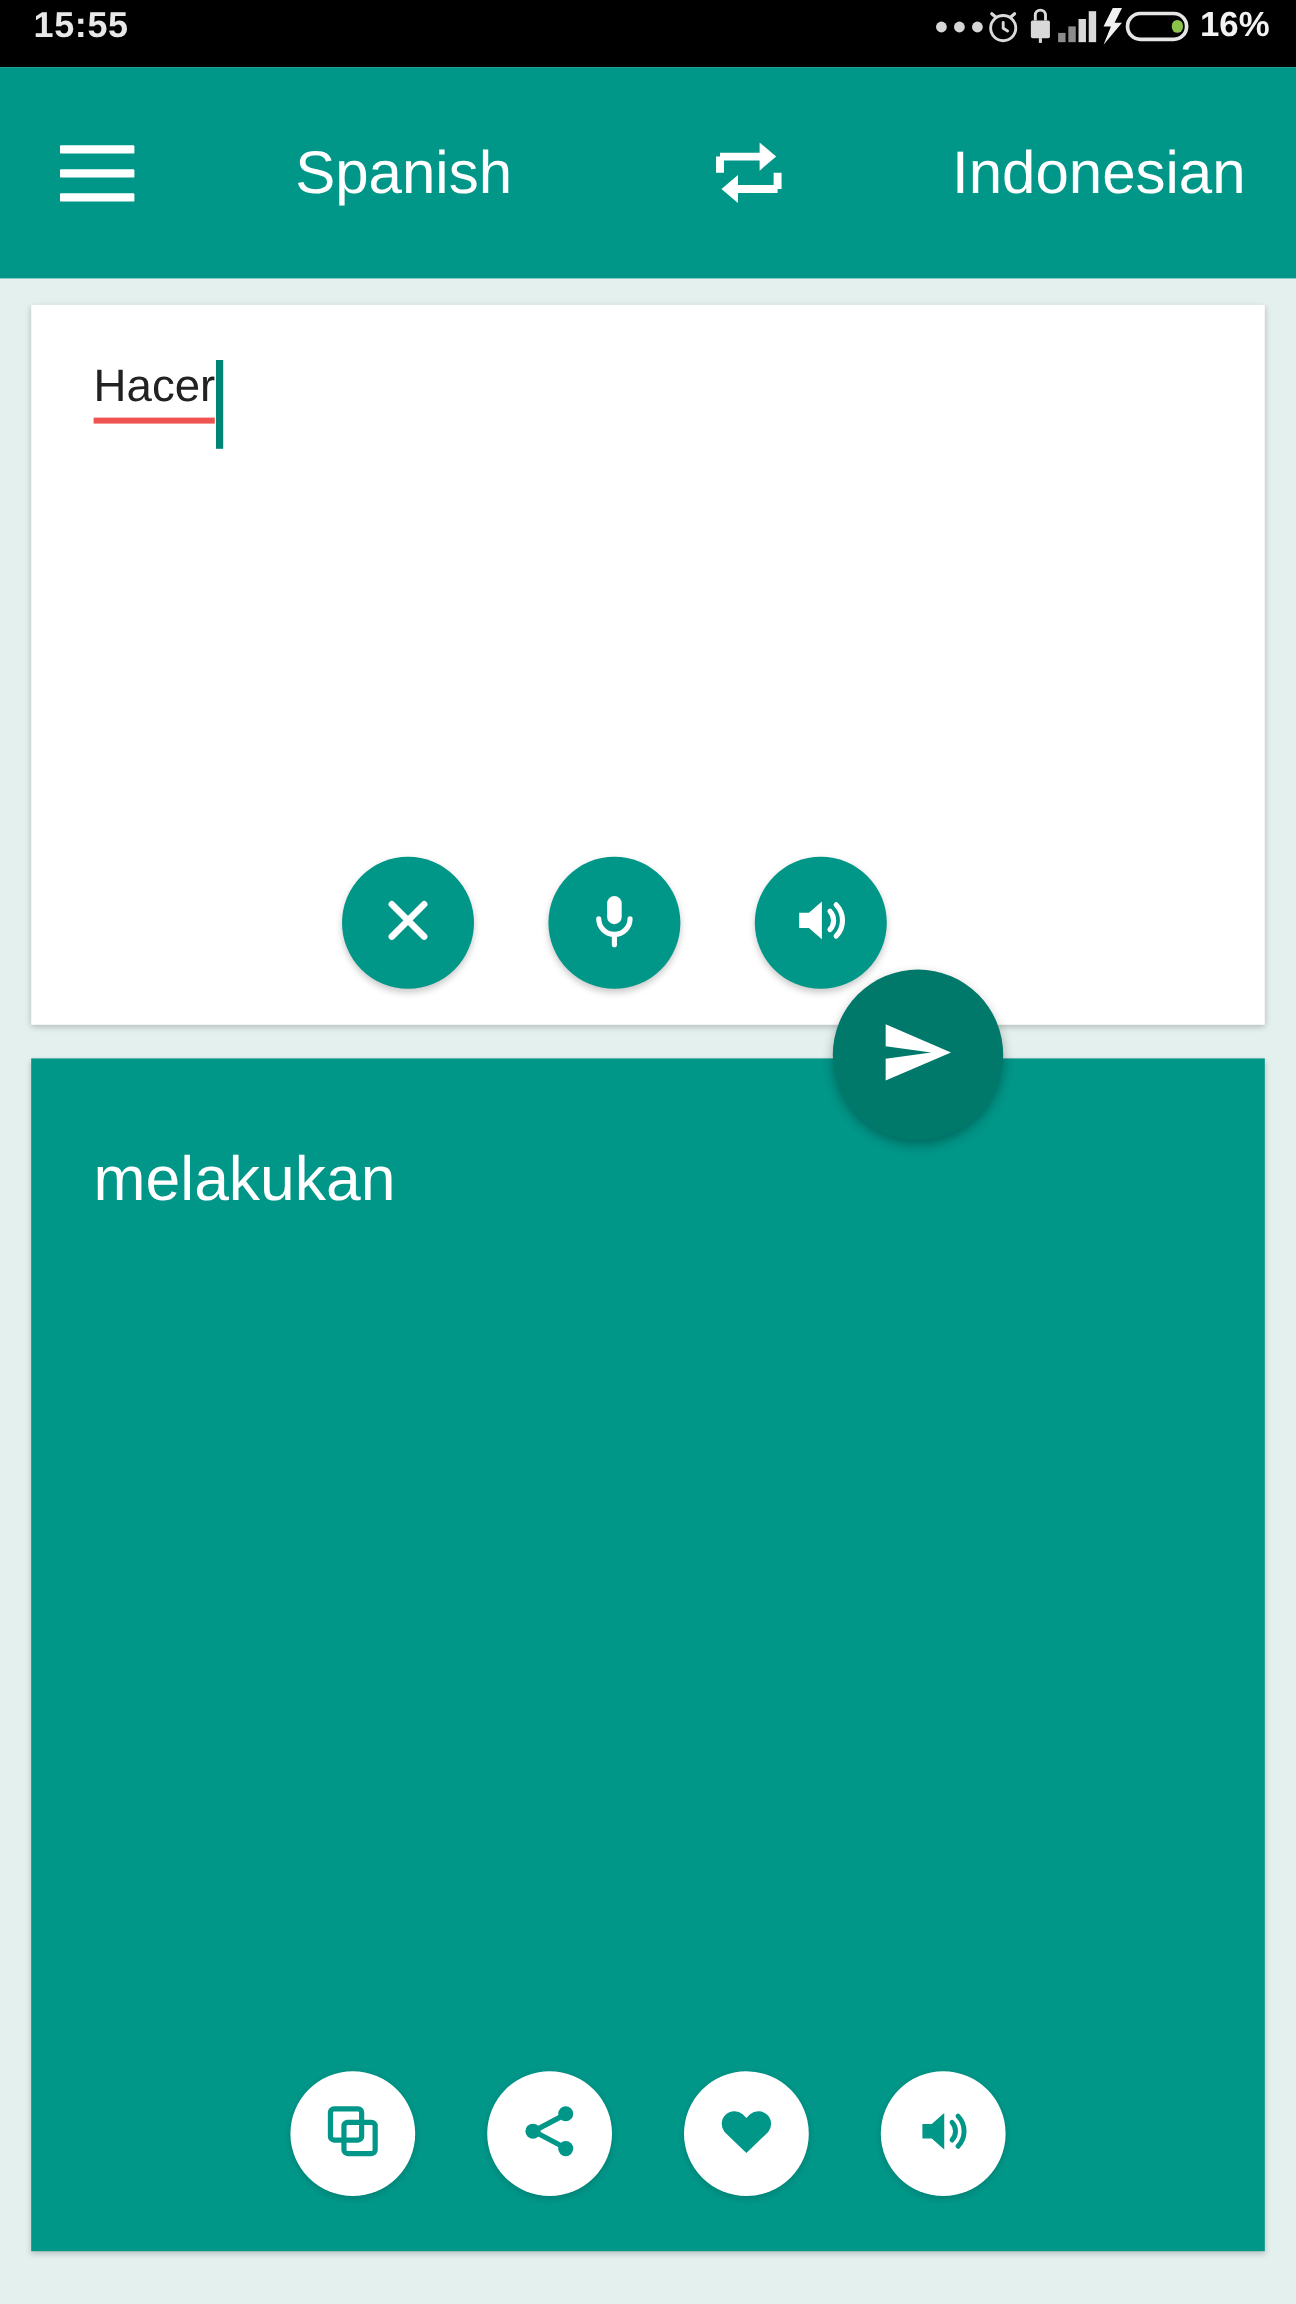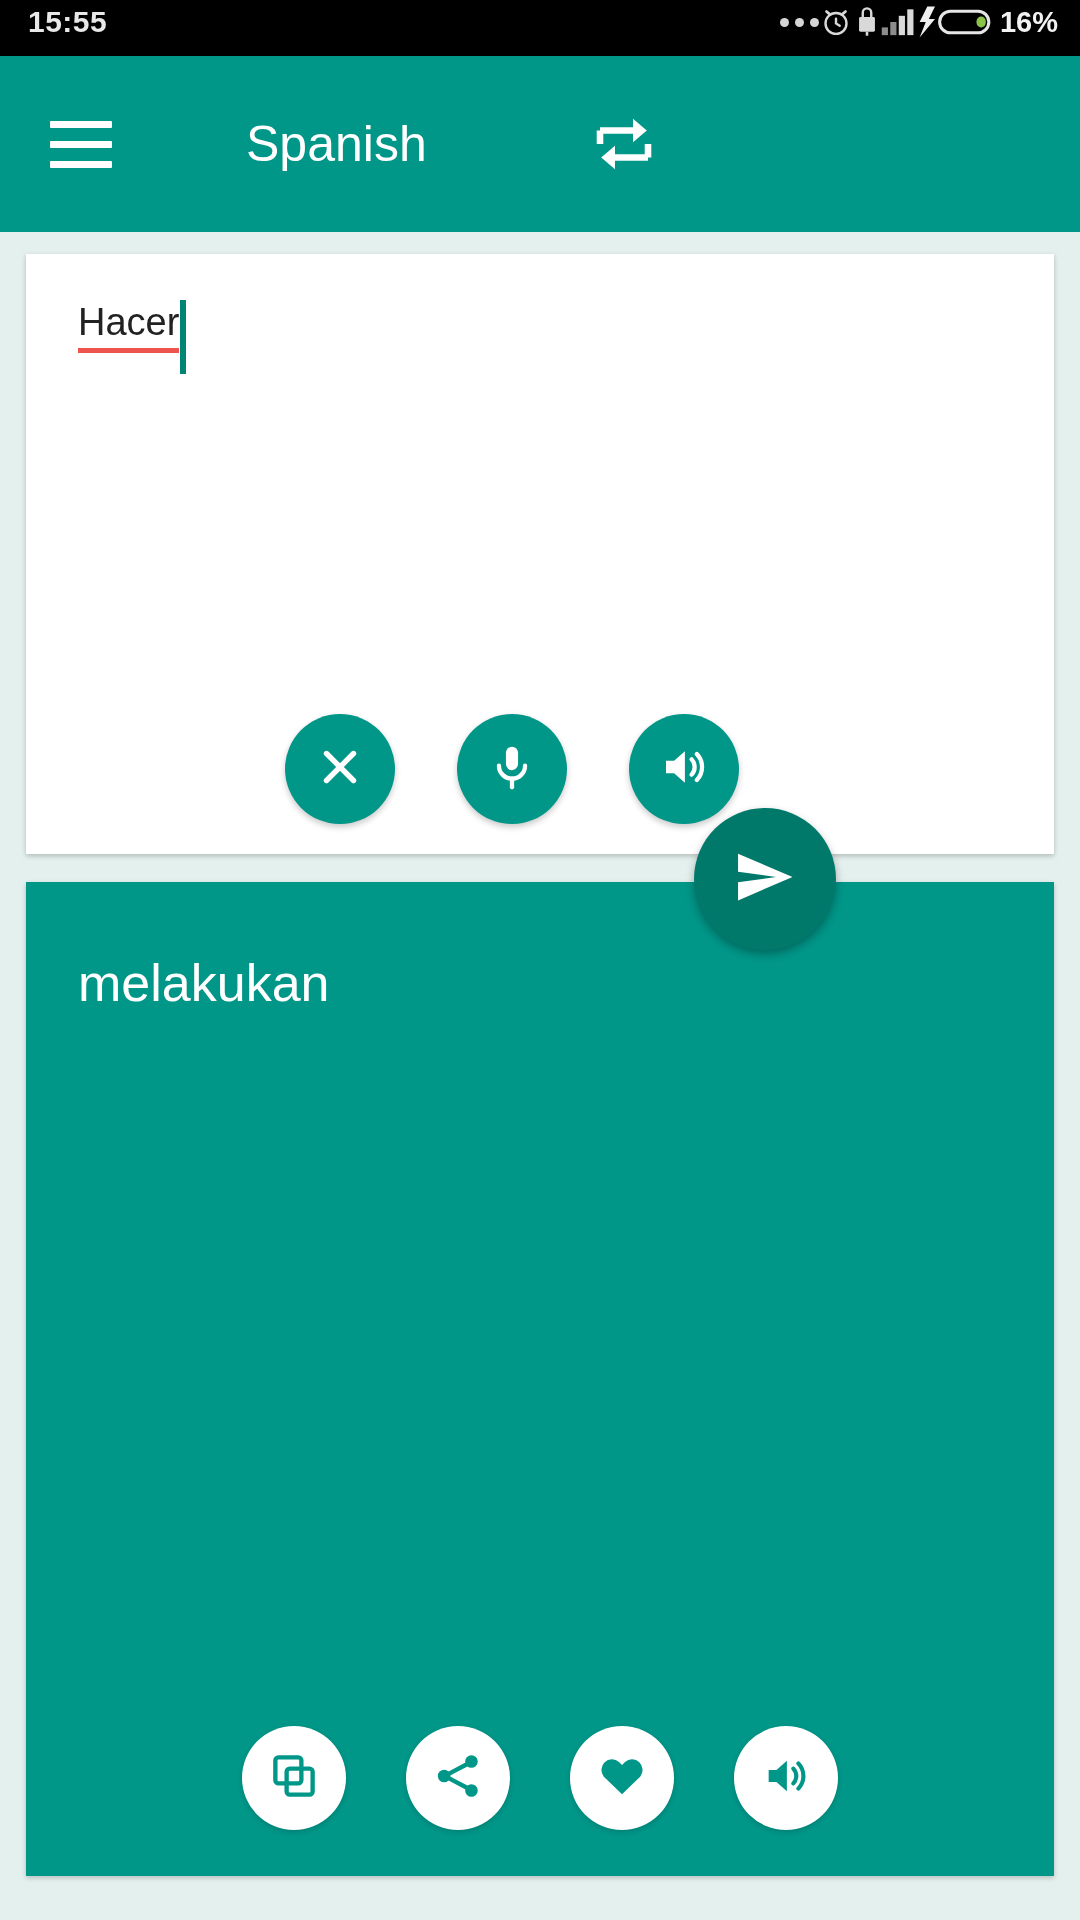--- a/index.html
+++ b/index.html
@@ -14,21 +14,21 @@
   
   .statusbar {
     position:absolute; top:0; left:0; width:1080px; height:56px;
     background:#000; display:flex; align-items:center;
     padding:0 22px 12px 28px;
   }
   .status-time {
     color:#e8e8e8; font-size:30px; font-weight:bold; letter-spacing:.5px;
   }
   .status-right {
-    margin-left:auto; display:flex; align-items:center; 
+    margin-left:auto; display:flex; 
   }
   .st-ico { display:flex; align-items:center; justify-content:center; }
   .dots { display:flex; gap:6px; align-items:center; }
   .dots i { width:9px; height:9px; border-radius:50%; background:#d6d6d6; display:block; }
   .battery-pct {
     color:#f2f2f2; font-size:29px; font-weight:bold; margin-left:5px;
   }
 
   
   .appbar {
@@ -169,20 +169,21 @@
       <svg width="72" height="72" viewBox="0 0 24 24">
         <path d="M4 7.5h12.2" stroke="#fff" stroke-width="2.2" fill="none"></path>
         <path d="M4 7.5V12" stroke="#fff" stroke-width="2.2" fill="none"></path>
         <path d="M15 3.6 19.6 7.5 15 11.4z" fill="#fff"></path>
         <path d="M20 16.5H7.8" stroke="#fff" stroke-width="2.2" fill="none"></path>
         <path d="M20 16.5V12" stroke="#fff" stroke-width="2.2" fill="none"></path>
         <path d="M9 12.6 4.4 16.5 9 20.4z" fill="#fff"></path>
       </svg>
     </div>
 
+    <div class="lang lang-dst">Indonesian</div>
   </div>
 
   <div class="input-card">
 
     <div class="input-text-wrap">
       <span class="input-text">Hacer</span>
       <span class="caret"></span>
     </div>
 
     <div class="input-actions">

